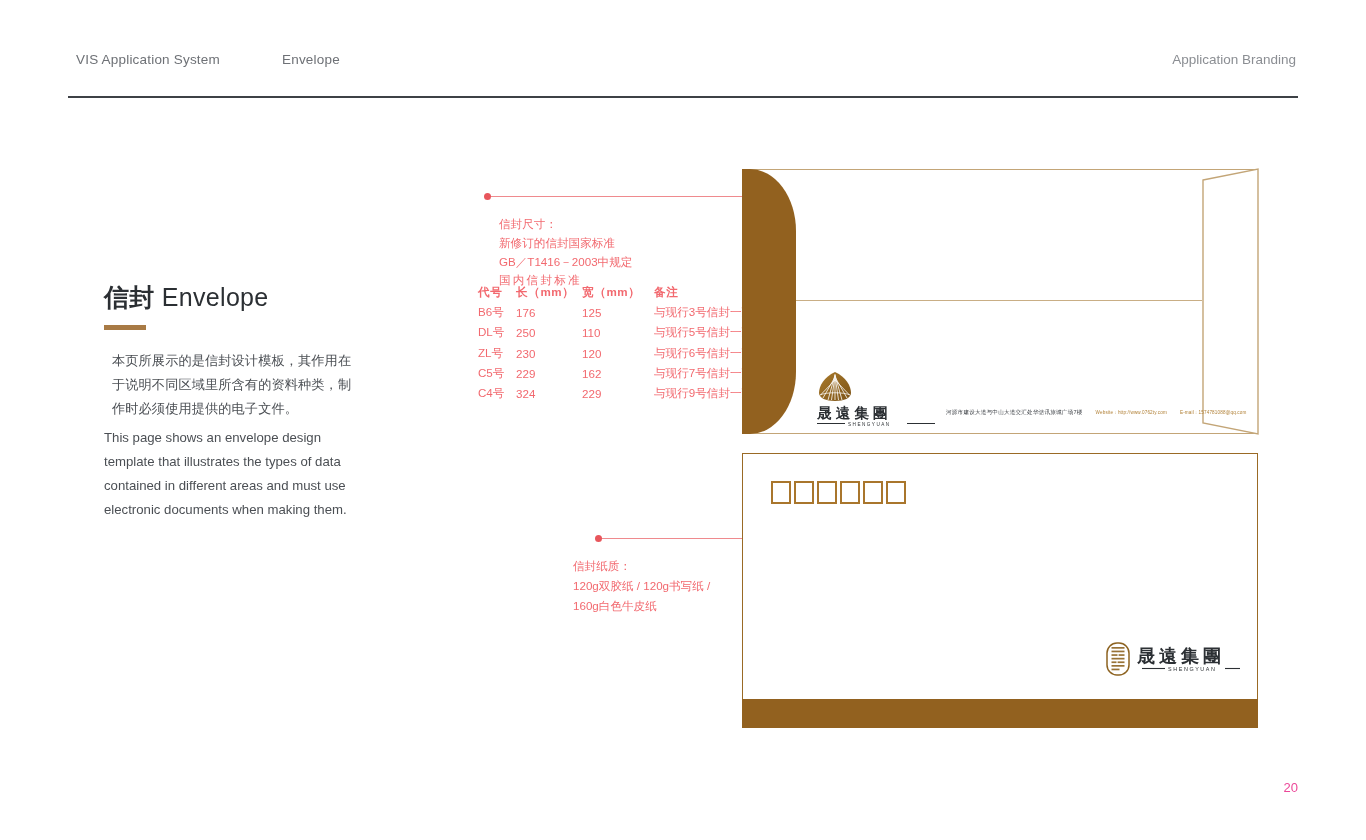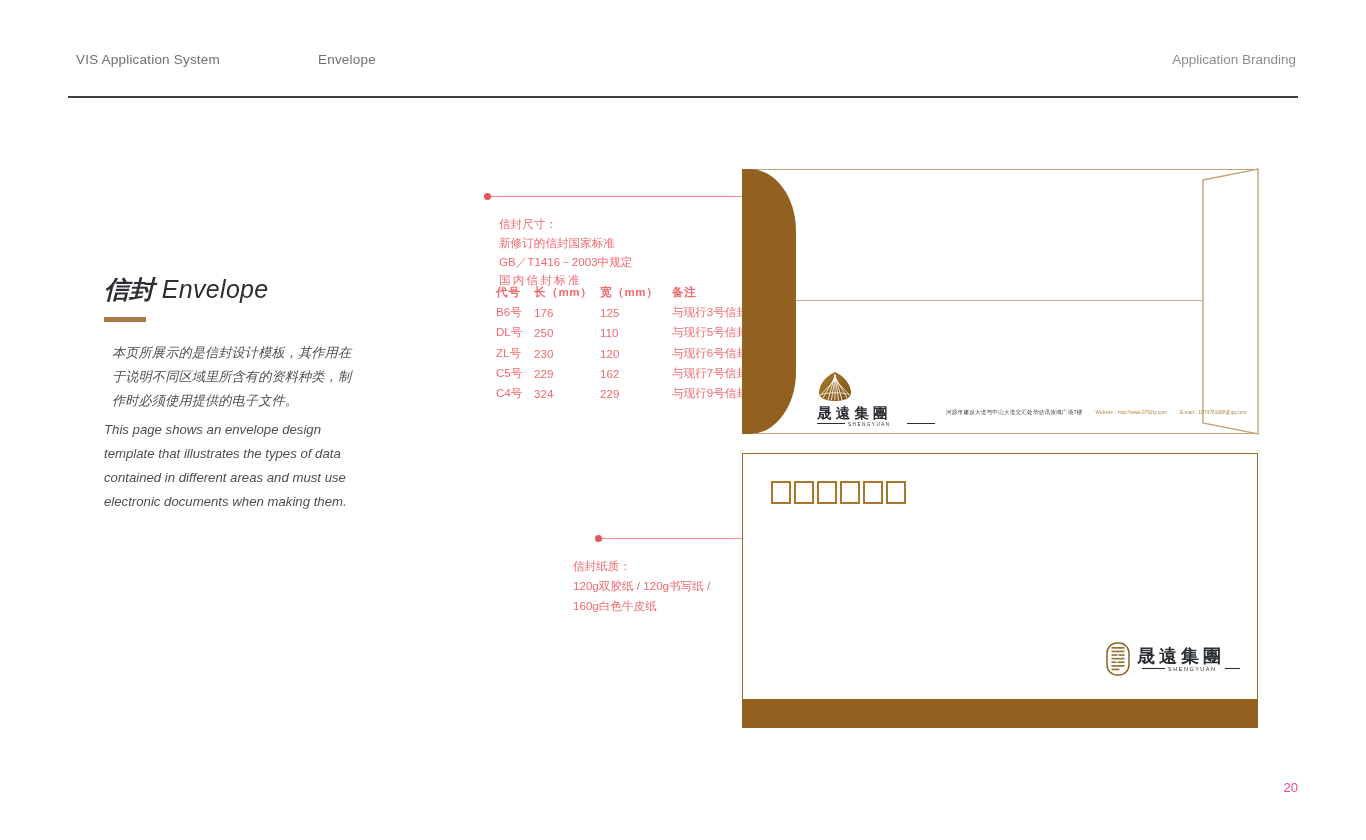--- a/index.html
+++ b/index.html
@@ -9,38 +9,38 @@
     font-family: "Liberation Sans", "DejaVu Sans", sans-serif;
     overflow: hidden;
   }
   #page {
     position: relative;
     width: 1366px; height: 840px;
     background: #ffffff;
   }
 
   
-  .hdr-left { position: absolute; top: 52px; left: 76px; display: flex; gap: 98px; }
+  .hdr-left { position: absolute; top: 52px; left: 76px; display: flex; gap: 62px; }
   .hdr-item { font-size: 13.5px; color: #6e7176; letter-spacing: .2px; white-space: nowrap; }
   .hdr-right { position: absolute; top: 52px; right: 70px; font-size: 13.5px; color: #8b8e93; white-space: nowrap; }
   .hdr-rule { position: absolute; left: 68px; right: 68px; top: 96px; height: 2px; background: #3d4146; }
 
   
-  .title-block { position: absolute; left: 104px; top: 274px; width: 250px; font-style: italic; }
+  .title-block { position: absolute; left: 104px; top: 282px; width: 250px; }
   .title { font-size: 25px; color: #2b2f33; font-weight: 700; letter-spacing: .3px; line-height: 1.2; }
   .title .en { font-weight: 400; }
   .title-rule { width: 42px; height: 5px; background: #a87a45; margin-top: 13px; }
   .body-cn { margin-top: 19px; font-size: 13.2px; line-height: 1.82; color: #4b4f54; letter-spacing: .1px; margin-left: 8px; }
   .body-en { margin-top: 5px; font-size: 13.2px; line-height: 1.82; color: #4b4f54; }
 
   
   .ann-line { position: absolute; height: 1px; background: #ef8a8e; }
   .ann-dot  { position: absolute; width: 7px; height: 7px; border-radius: 50%; background: #e8565c; }
 
-  .size-table { position: absolute; left: 496px; top: 285px; color: #f2696f; font-size: 11.6px; }
+  .size-table { position: absolute; left: 478px; top: 285px; color: #f2696f; font-size: 11.6px; }
   .size-table table { border-collapse: collapse; }
   .size-table td { padding: 0 0 5.2px 0; white-space: nowrap; color: #f2696f; font-size: 11.6px; text-align: left; }
   .size-table td.c0 { width: 38px; }
   .size-table td.c1 { width: 66px; }
   .size-table td.c2 { width: 72px; }
   .size-table td.c3 { width: auto; }
   .size-table tr.head td { font-weight: 700; }
   .size-table tr.head td.c0,
   .size-table tr.head td.c1,
   .size-table tr.head td.c2,

